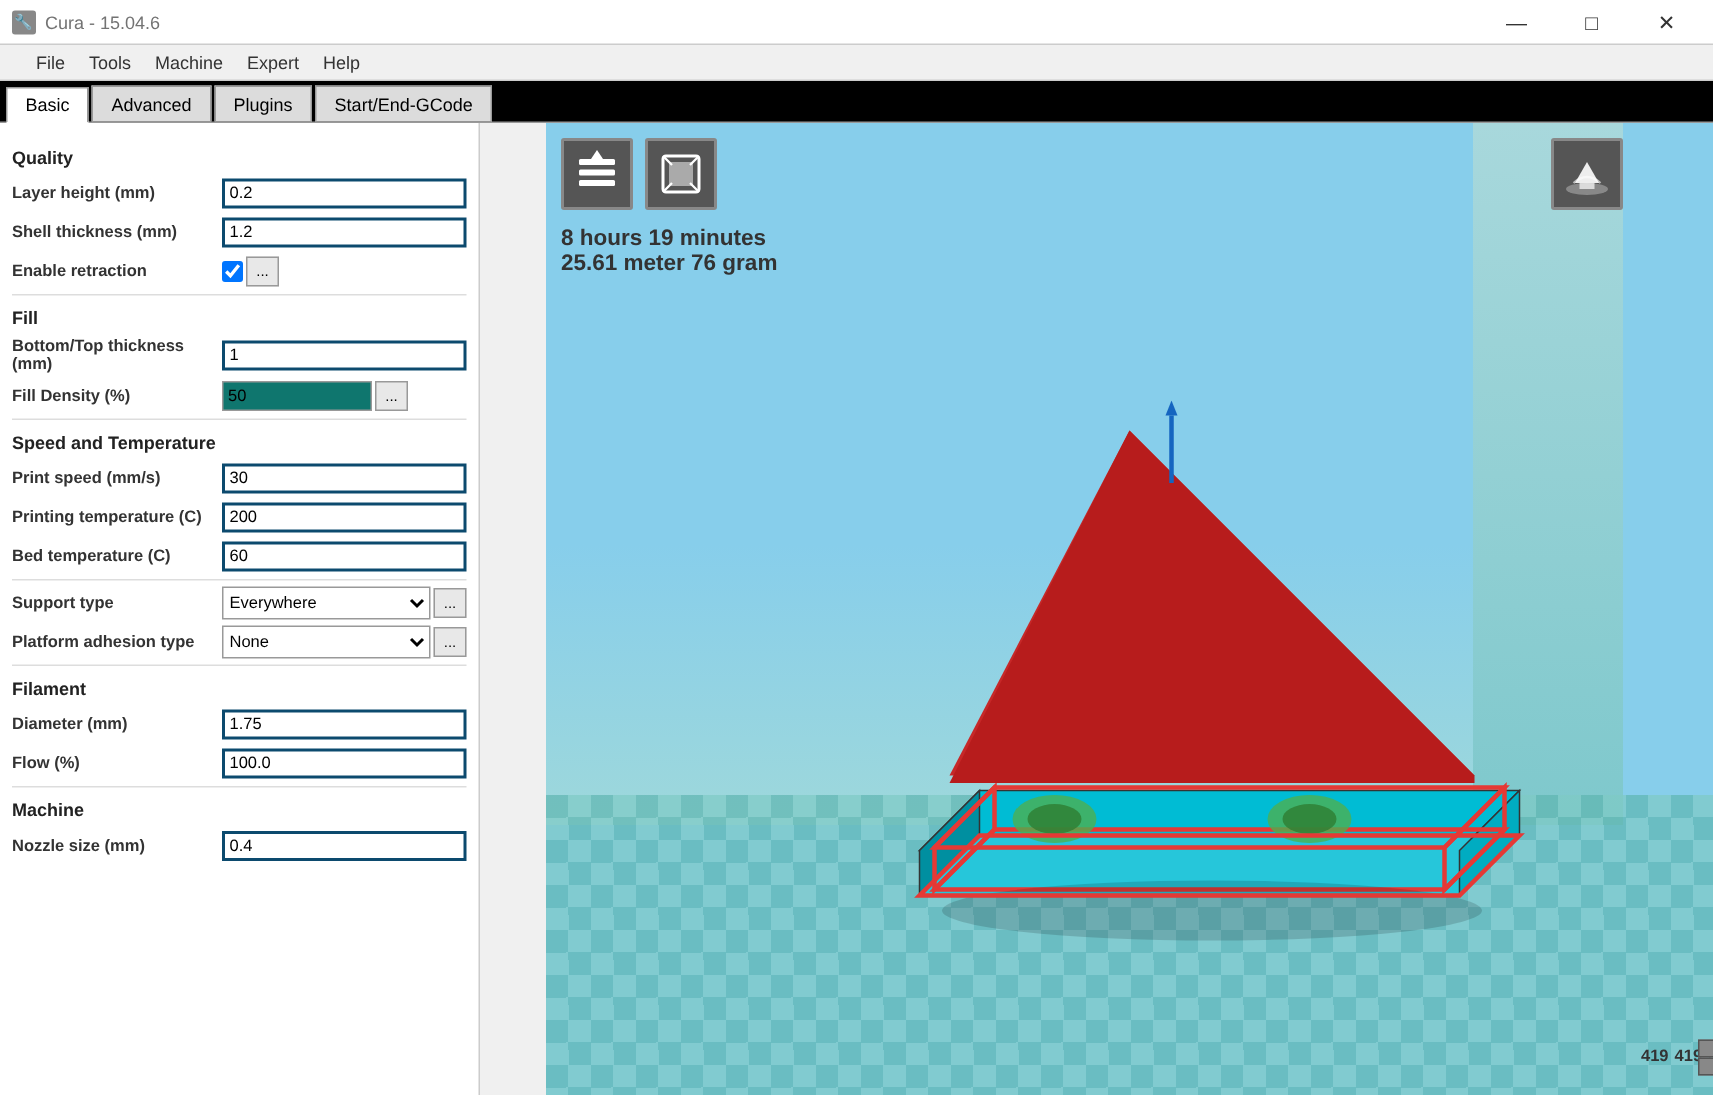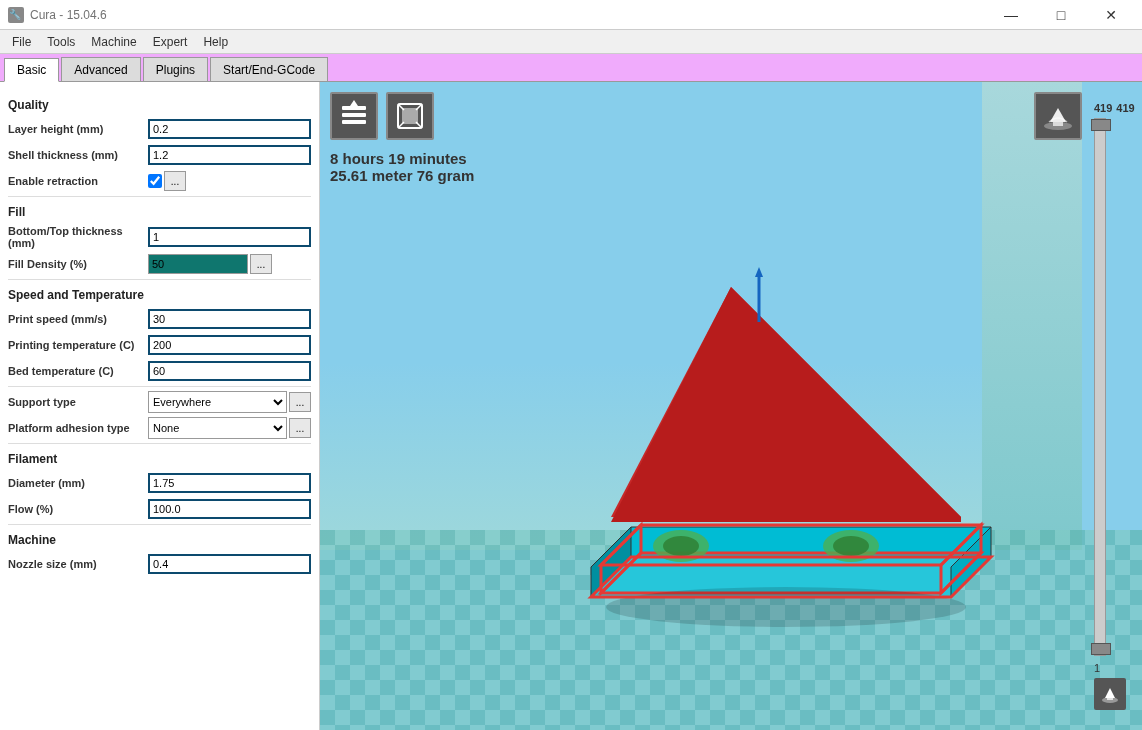--- a/index.html
+++ b/index.html
@@ -24,36 +24,36 @@
       width: 46px; height: 30px; display: flex; align-items: center; justify-content: center;
       font-size: 14px; color: #333; cursor: pointer; background: transparent; border: none;
     }
 
     
     .menu-bar {
       background: #f0f0f0;
       height: 24px;
       display: flex;
       align-items: center;
-      padding: 0 4px;
+      padding: 0 16px;
       border-bottom: 1px solid #ccc;
     }
     .menu-item {
       padding: 2px 8px;
       cursor: pointer;
       font-size: 12px;
       color: #333;
       height: 22px;
       display: flex;
       align-items: center;
     }
 
     
     .tabs-bar {
-      background: #f0abfc;
+      background: #000000;
       height: 28px;
       display: flex;
       align-items: flex-end;
       padding: 0 4px;
       border-bottom: 1px solid #999;
     }
     .tab {
       padding: 4px 12px;
       cursor: pointer;
       font-size: 12px;
@@ -68,20 +68,21 @@
     .tab.active {
       background: #fff;
       border-bottom: 1px solid #fff;
       margin-bottom: -1px;
     }
 
     
     .main-layout {
       display: flex;
       height: calc(730px - 30px - 24px - 28px);
+      gap: 44px;
     }
 
     
     .left-panel {
       width: 320px;
       background: #fff;
       border-right: 1px solid #ccc;
       overflow-y: auto;
       padding: 8px 8px;
       flex-shrink: 0;
@@ -197,22 +198,22 @@
     }
 
     
     .layer-slider-container {
       position: absolute;
       right: 8px;
       top: 20px;
       bottom: 20px;
       width: 40px;
       display: flex;
-      flex-direction: column;
-      align-items: flex-start;
+      flex-direction: row;
+      align-items: flex-end;
       z-index: 10;
     }
     .layer-slider-track {
       flex: 1;
       width: 12px;
       background: #ccc;
       border: 1px solid #999;
       position: relative;
       margin: 4px 0;
     }

